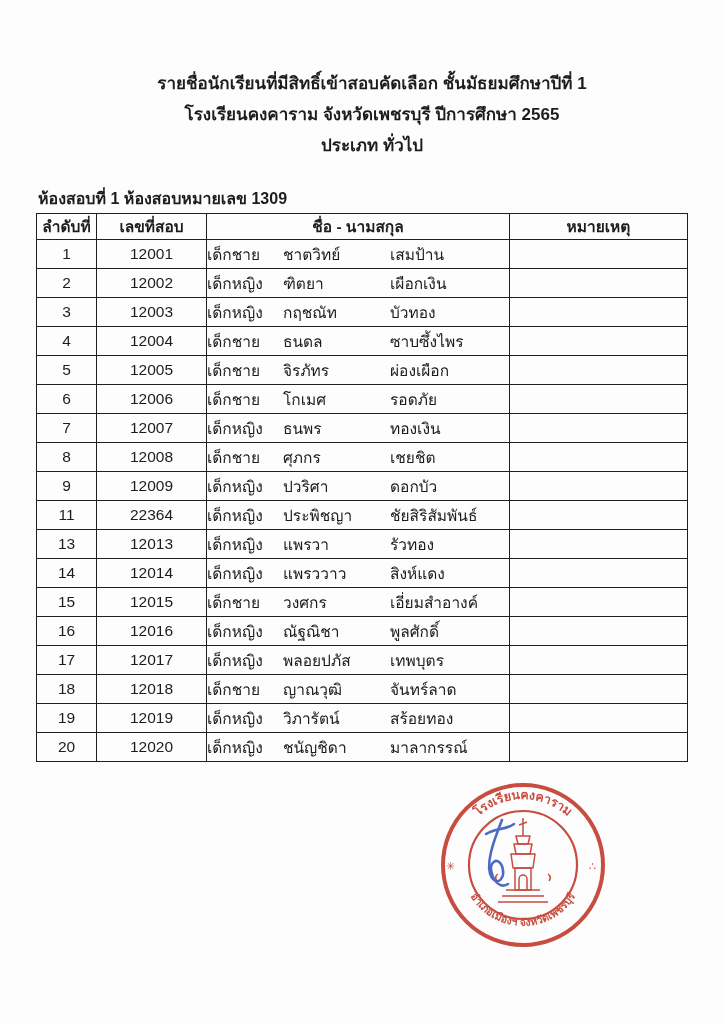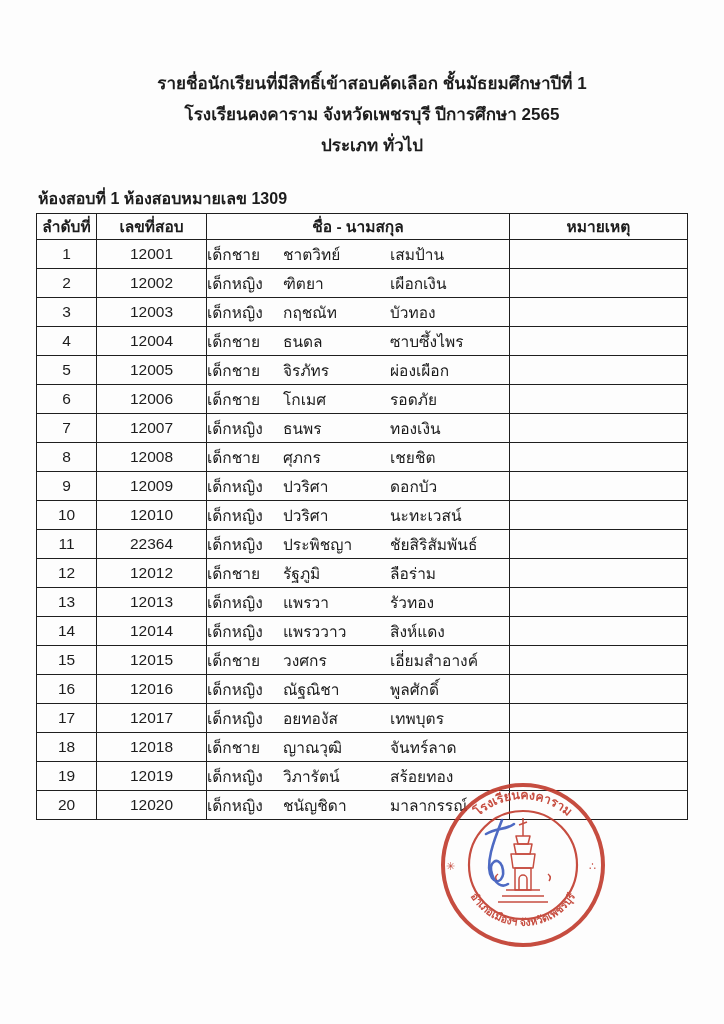--- a/index.html
+++ b/index.html
@@ -99,38 +99,26 @@
         <td class="name-cell"><span class="t-title">เด็กชาย</span><span class="t-first">ศุภกร</span><span class="t-last">เชยชิต</span></td>
         <td></td>
       </tr>
       <tr class="data">
         <td class="c-center">9</td>
         <td class="c-center">12009</td>
         <td class="name-cell"><span class="t-title">เด็กหญิง</span><span class="t-first">ปวริศา</span><span class="t-last">ดอกบัว</span></td>
         <td></td>
       </tr>
       <tr class="data">
-        <td class="c-center">10</td>
-        <td class="c-center">12010</td>
-        <td class="name-cell"><span class="t-title">เด็กหญิง</span><span class="t-first">ปวริศา</span><span class="t-last">นะทะเวสน์</span></td>
-        <td></td>
-      </tr>
-      <tr class="data">
         <td class="c-center">11</td>
         <td class="c-center">22364</td>
         <td class="name-cell"><span class="t-title">เด็กหญิง</span><span class="t-first">ประพิชญา</span><span class="t-last">ชัยสิริสัมพันธ์</span></td>
         <td></td>
       </tr>
       <tr class="data">
-        <td class="c-center">12</td>
-        <td class="c-center">12012</td>
-        <td class="name-cell"><span class="t-title">เด็กชาย</span><span class="t-first">รัฐภูมิ</span><span class="t-last">ลือร่าม</span></td>
-        <td></td>
-      </tr>
-      <tr class="data">
         <td class="c-center">13</td>
         <td class="c-center">12013</td>
         <td class="name-cell"><span class="t-title">เด็กหญิง</span><span class="t-first">แพรวา</span><span class="t-last">รัวทอง</span></td>
         <td></td>
       </tr>
       <tr class="data">
         <td class="c-center">14</td>
         <td class="c-center">12014</td>
         <td class="name-cell"><span class="t-title">เด็กหญิง</span><span class="t-first">แพรววาว</span><span class="t-last">สิงห์แดง</span></td>
         <td></td>
@@ -143,21 +131,21 @@
       </tr>
       <tr class="data">
         <td class="c-center">16</td>
         <td class="c-center">12016</td>
         <td class="name-cell"><span class="t-title">เด็กหญิง</span><span class="t-first">ณัฐณิชา</span><span class="t-last">พูลศักดิ์</span></td>
         <td></td>
       </tr>
       <tr class="data">
         <td class="c-center">17</td>
         <td class="c-center">12017</td>
-        <td class="name-cell"><span class="t-title">เด็กหญิง</span><span class="t-first">อยทองัส</span><span class="t-last">เทพบุตร</span></td>
+        <td class="name-cell"><span class="t-title">เด็กหญิง</span><span class="t-first">พลอยปภัส</span><span class="t-last">เทพบุตร</span></td>
         <td></td>
       </tr>
       <tr class="data">
         <td class="c-center">18</td>
         <td class="c-center">12018</td>
         <td class="name-cell"><span class="t-title">เด็กชาย</span><span class="t-first">ญาณวุฒิ</span><span class="t-last">จันทร์ลาด</span></td>
         <td></td>
       </tr>
       <tr class="data">
         <td class="c-center">19</td>

